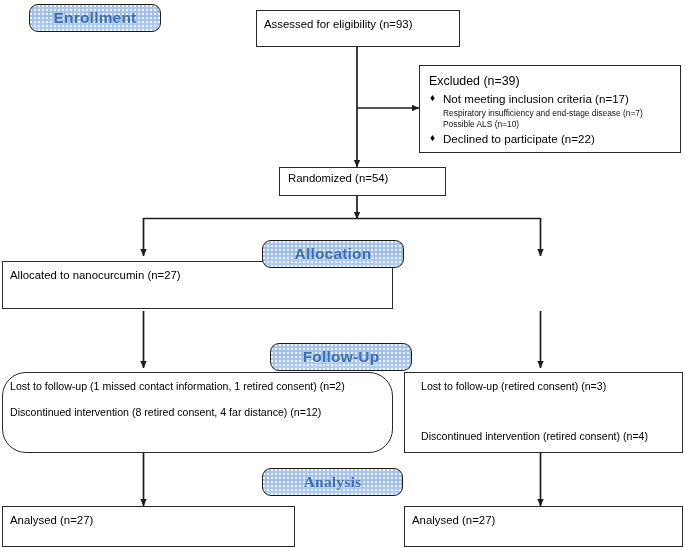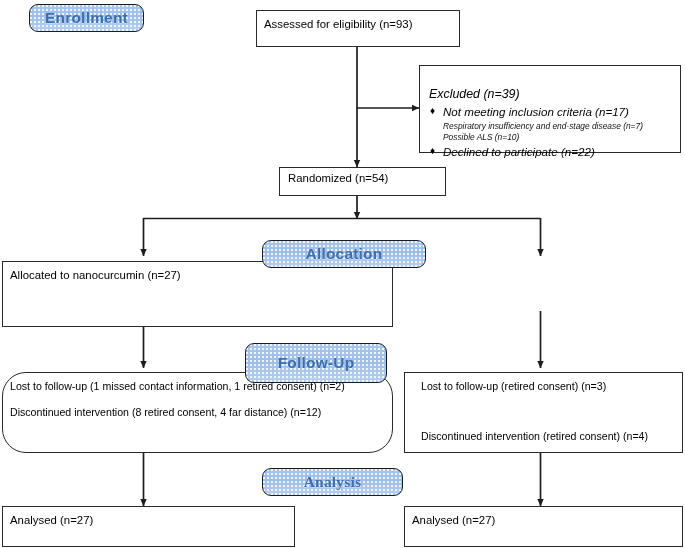--- a/index.html
+++ b/index.html
@@ -24,21 +24,21 @@
     position:absolute;
     box-sizing:border-box;
     border:1.4px solid #2a2a2a;
     background:#ffffff;
     font-size:11.4px;
     line-height:1.32;
     color:#000;
     padding:6px 7px 5px 7px;
     z-index:3;
   }
-  .box.nopad{padding:20px 8px;font-style:italic;}
+  .box.nopad{padding:7px 8px;}
   .banner{
     position:absolute;
     box-sizing:border-box;
     border:1.6px solid #1b1b1b;
     border-radius:9px;
     background:
       radial-gradient(circle at 1px 1px, rgba(255,255,255,.85) .9px, transparent 1px) 0 0/4px 4px,
       linear-gradient(180deg,#a8c6f0 0%,#9dbdea 45%,#b7d0f4 100%);
     color:#3b6fb0;
     font-weight:bold;
@@ -102,21 +102,21 @@
       <line x1="540.5" y1="218" x2="540.5" y2="256" marker-end="url(#ah)"></line>
 
       <line x1="143.5" y1="311" x2="143.5" y2="368" marker-end="url(#ah)"></line>
       <line x1="540.5" y1="311" x2="540.5" y2="368" marker-end="url(#ah)"></line>
 
       <line x1="143.5" y1="453" x2="143.5" y2="506" marker-end="url(#ah)"></line>
       <line x1="540.5" y1="453" x2="540.5" y2="506" marker-end="url(#ah)"></line>
     </g>
   </svg>
 
-  <div class="banner" style="left:29px;top:4px;width:115px;height:28px;text-align:right;">Enrollment</div>
+  <div class="banner" style="left:29px;top:4px;width:132px;height:28px;text-align:right;">Enrollment</div>
 
   <div class="box" style="left:256px;top:10px;width:204px;height:37px;">
     <span class="alloc-txt">Assessed for eligibility (n=93)</span>
   </div>
 
   <div class="box nopad" style="left:419px;top:65px;width:262px;height:88px;">
     <div class="excl-title">Excluded  (n=39)</div>
     <ul class="excl-list">
       <li>
         <span class="bullet">♦</span>
@@ -130,28 +130,28 @@
         <span class="bullet">♦</span>
         <span>Declined to participate (n=22)</span>
       </li>
     </ul>
   </div>
 
   <div class="box" style="left:279px;top:167px;width:167px;height:29px;padding:3px 8px;">
     <span class="alloc-txt">Randomized (n=54)</span>
   </div>
 
-  <div class="banner" style="left:262px;top:240px;width:164px;height:28px;">Allocation</div>
+  <div class="banner" style="left:262px;top:240px;width:142px;height:28px;">Allocation</div>
 
-  <div class="box" style="left:2px;top:261px;width:391px;height:66px;">
+  <div class="box" style="left:2px;top:261px;width:391px;height:48px;">
     <span class="alloc-txt">Allocated to nanocurcumin (n=27)</span>
   </div>
 
 
-  <div class="banner" style="left:245px;top:343px;width:142px;height:40px;">Follow-Up</div>
+  <div class="banner" style="left:270px;top:343px;width:142px;height:28px;">Follow-Up</div>
 
   <div class="box" style="left:2px;top:372px;width:391px;height:81px;border-radius:24px;">
     <p class="para fu-left">Lost to follow-up (1 missed contact information, 1 retired consent) (n=2)</p>
     <p class="para fu-left">Discontinued intervention (8 retired consent, 4 far distance) (n=12)</p>
   </div>
 
   <div class="box" style="left:404px;top:372px;width:279px;height:81px;padding-left:16px;">
     <p class="para fu-right">Lost to follow-up (retired consent) (n=3)</p>
     <p class="para fu-right" style="margin-top:36px;">Discontinued intervention (retired consent) (n=4)</p>
   </div>

